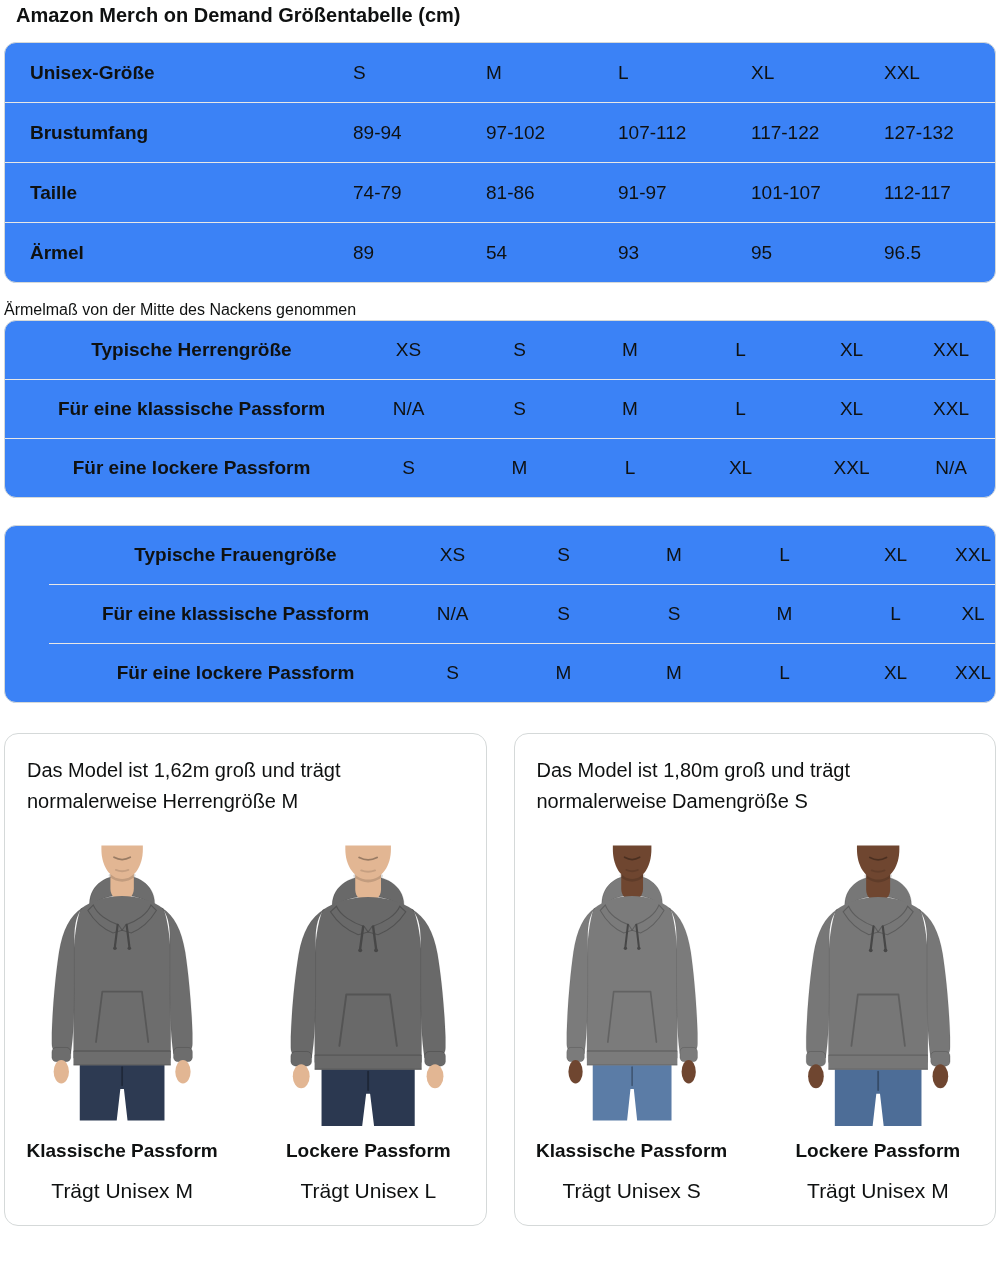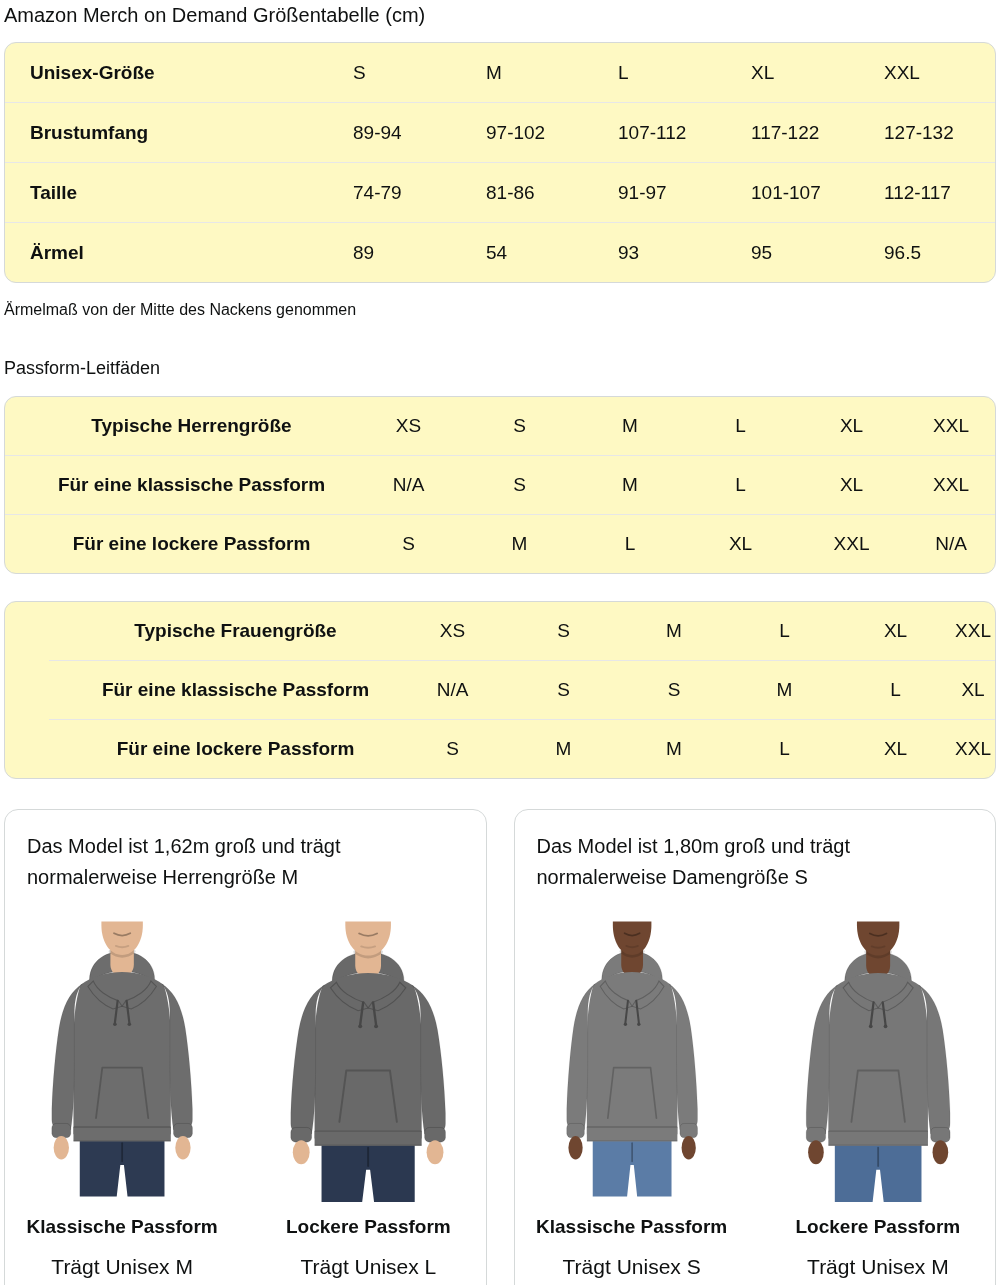--- a/index.html
+++ b/index.html
@@ -8,33 +8,33 @@
     background: #ffffff;
     width: 1000px;
     font-family: "Liberation Sans", "DejaVu Sans", sans-serif;
     color: #0f1111;
     -webkit-font-smoothing: antialiased;
   }
   .page { width: 1000px; padding-bottom: 2px; }
 
   .page-title {
     font-size: 20px;
-    font-weight: 400;
-    margin: 0 0 0 4px;
+    font-weight: 700;
+    margin: 0 0 0 16px;
     padding-top: 3px;
     line-height: 24px;
   }
 
   
   .chart-table {
     margin: 0 4px;
     border: 1px solid #d5d9d9;
     border-radius: 12px;
     overflow: hidden;
-    background: #fef9c3;
+    background: #3b82f6;
   }
   .size-table { margin-top: 15px; }
   .t-row {
     display: grid;
     align-items: center;
     height: 59px;
   }
   .fit-table .t-row { height: 58px; text-align: center; }
   .t-row + .t-row { border-top: 1px solid #e7e7e7; }
   .size-table .t-row { grid-template-columns: 348px 133px 132px 133px 133px 1fr; }
@@ -141,21 +141,20 @@
       <div class="t-val">89</div>
       <div class="t-val">54</div>
       <div class="t-val">93</div>
       <div class="t-val">95</div>
       <div class="t-val">96.5</div>
     </div>
   </div>
 
   <p class="sleeve-note">Ärmelmaß von der Mitte des Nackens genommen</p>
 
-  <h2 class="fit-heading">Passform-Leitfäden</h2>
 
   <div class="chart-table fit-table">
     <div class="t-row">
       <div class="t-label">Typische Herrengröße</div>
       <div class="t-val">XS</div>
       <div class="t-val">S</div>
       <div class="t-val">M</div>
       <div class="t-val">L</div>
       <div class="t-val">XL</div>
       <div class="t-val">XXL</div>

